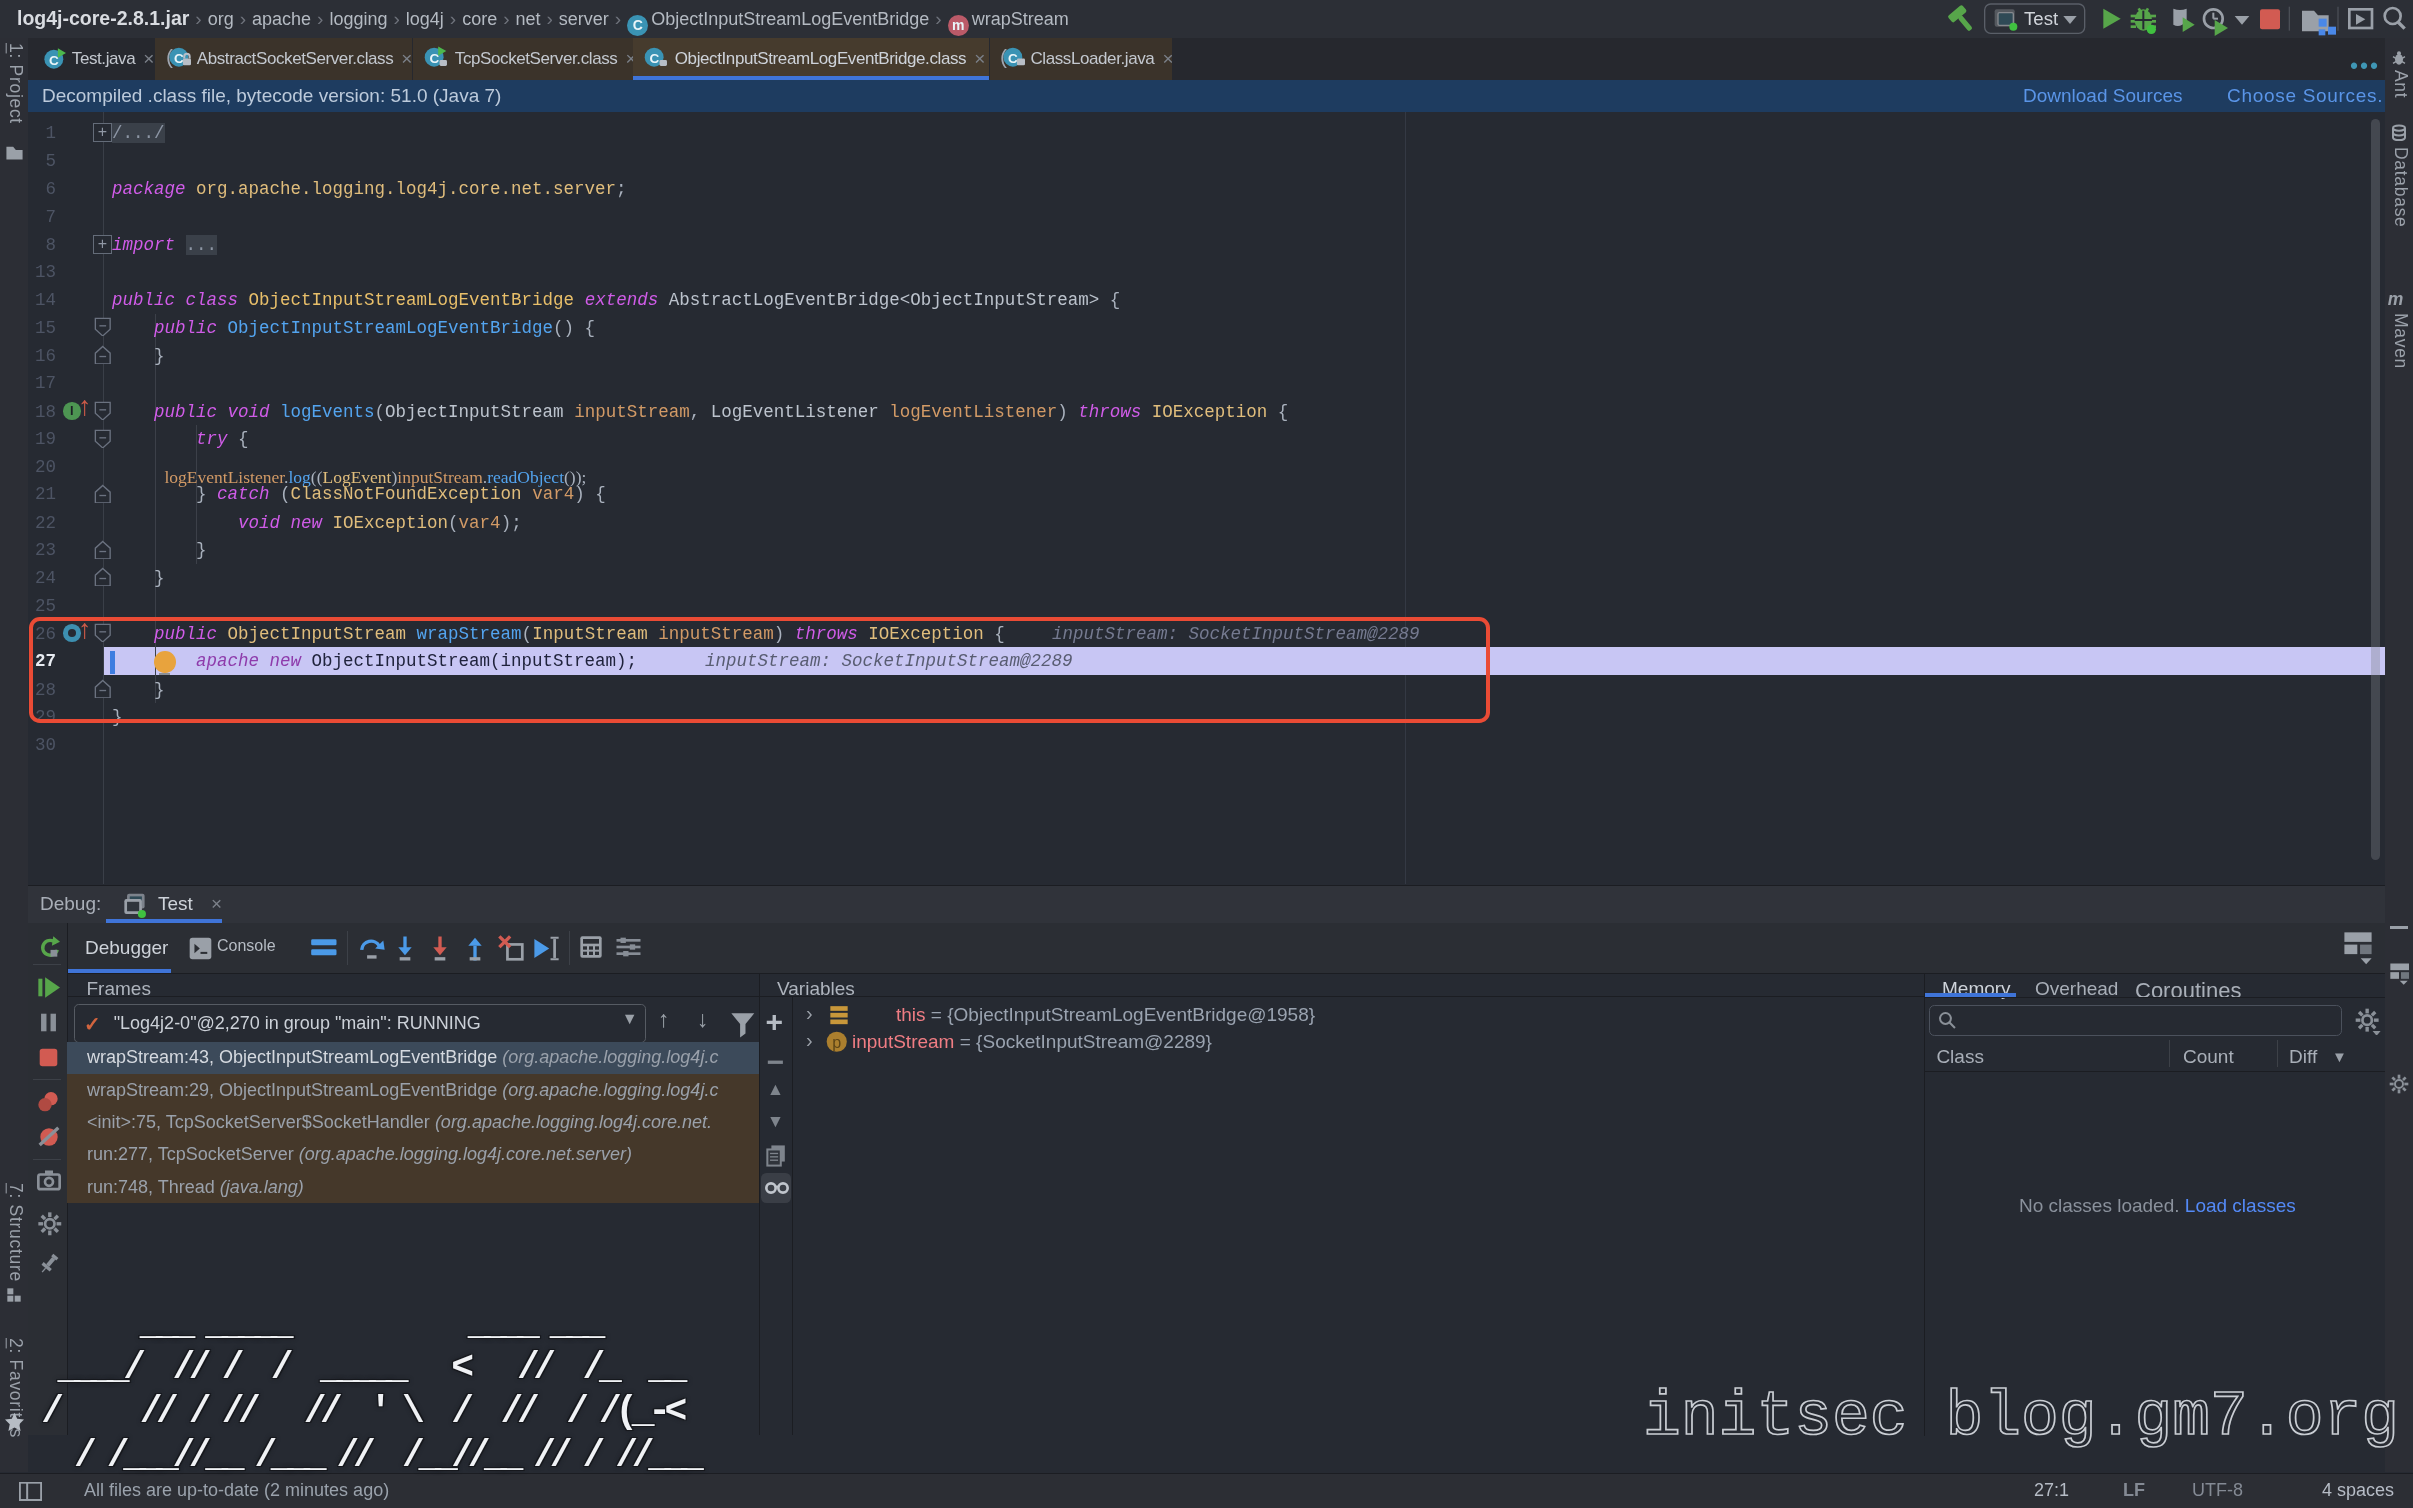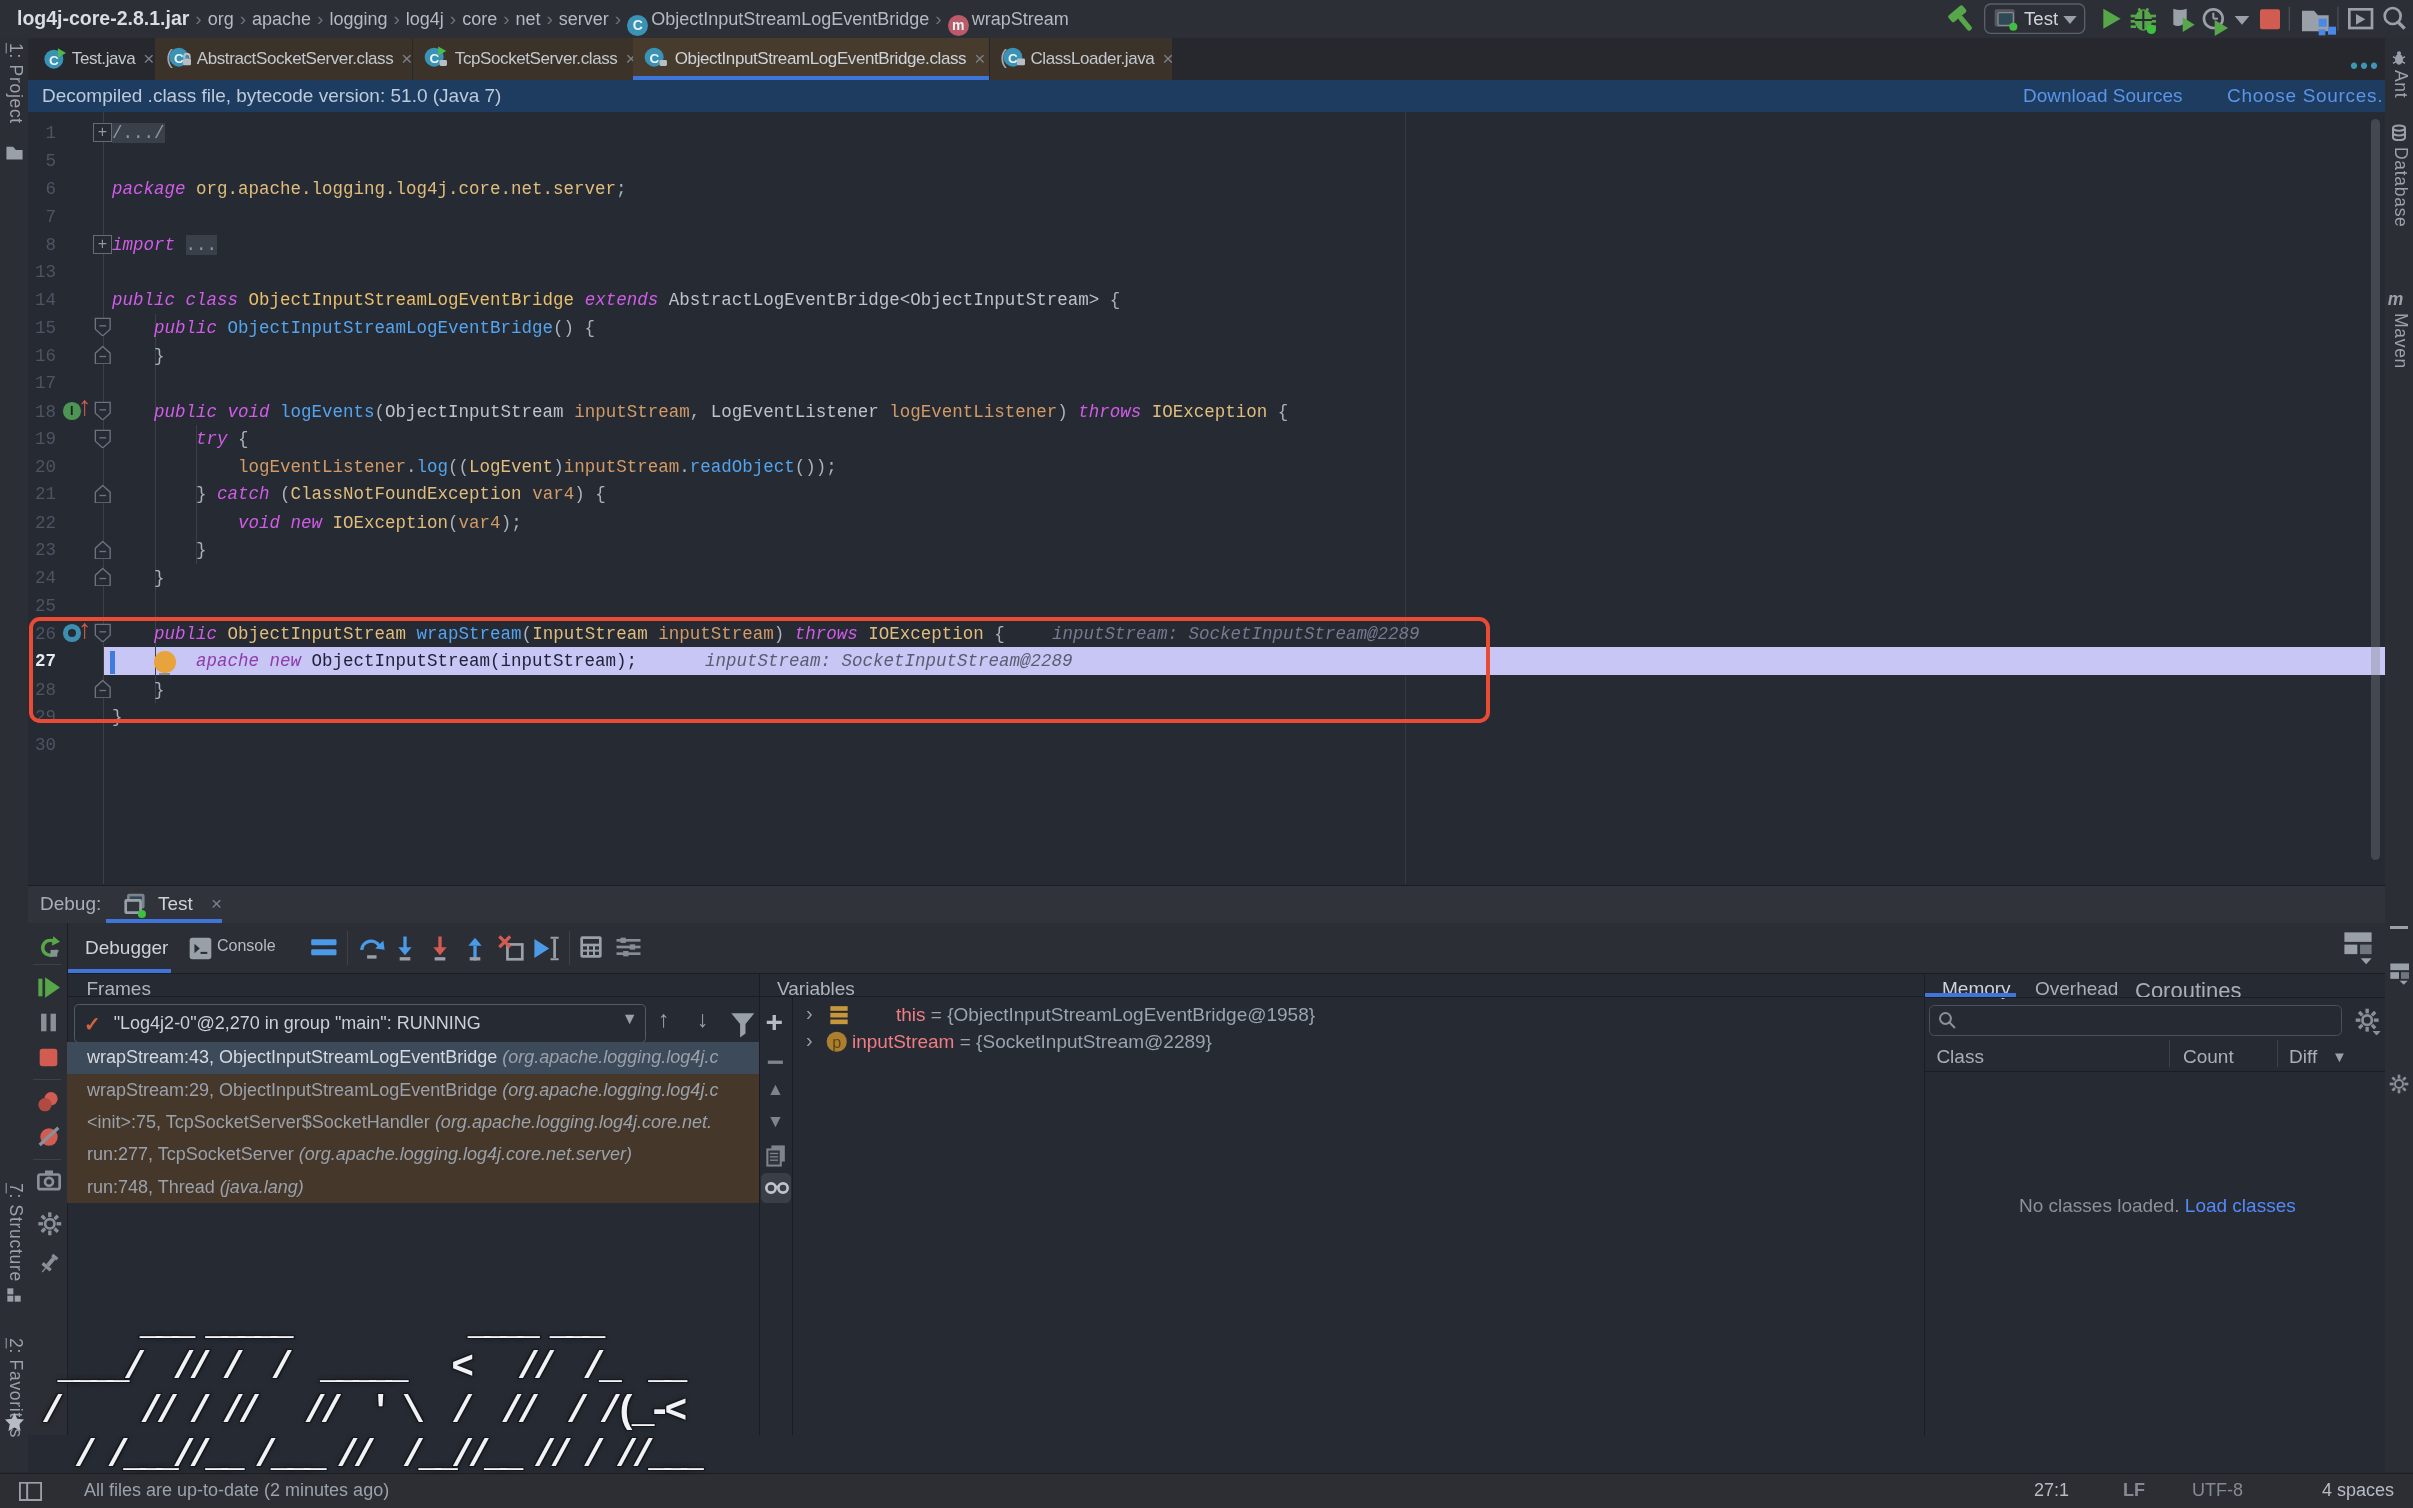--- a/index.html
+++ b/index.html
@@ -237,21 +237,21 @@
       </svg>
 
   <div class="codeline" style="top:7.4px;"><span style="background:#3a4049;color:#8d96a5;">/.../</span></div>
   <div class="codeline" style="top:63px;"><span class="kw">package</span> <span class="tan">org.apache.logging.log4j.core.net.server</span><span class="pu">;</span></div>
   <div class="codeline" style="top:119px;"><span class="kw">import</span> <span style="background:#3a4049;color:#8d96a5;">...</span></div>
   <div class="codeline" style="top:174px;"><span class="kw">public class</span> <span style="color:#e8bf6a;">ObjectInputStreamLogEventBridge</span> <span class="kw">extends</span> <span class="ty">AbstractLogEventBridge&lt;ObjectInputStream&gt;</span> <span class="pu">{</span></div>
   <div class="codeline" style="top:202px;">    <span class="kw">public</span> <span class="bl">ObjectInputStreamLogEventBridge</span><span class="pu">() {</span></div>
   <div class="codeline" style="top:230px;"><span class="pu">    }</span></div>
   <div class="codeline" style="top:286px;">    <span class="kw">public void</span> <span class="bl">logEvents</span><span class="pu">(</span><span class="ty">ObjectInputStream </span><span class="or">inputStream</span><span class="pu">, </span><span class="ty">LogEventListener </span><span class="or">logEventListener</span><span class="pu">) </span><span class="kw">throws</span> <span class="tan">IOException</span> <span class="pu">{</span></div>
   <div class="codeline" style="top:313px;">        <span class="kw">try</span> <span class="pu">{</span></div>
-  <div class="codeline" style="top:341px;">            <span class="or">logEventListener</span><span class="pu">.</span><span class="bl">log</span><span class="pu">((</span><span class="tan">LogEvent</span><span class="pu">)</span><span class="or">inputStream</span><span class="pu">.</span><span class="bl">readObject</span><span class="pu">());</span></div>
+  <div class="codeline" style="top:351px;font-family:Liberation Serif, serif;">            <span class="or">logEventListener</span><span class="pu">.</span><span class="bl">log</span><span class="pu">((</span><span class="tan">LogEvent</span><span class="pu">)</span><span class="or">inputStream</span><span class="pu">.</span><span class="bl">readObject</span><span class="pu">());</span></div>
   <div class="codeline" style="top:368px;">        <span class="pu">} </span><span class="kw">catch</span> <span class="pu">(</span><span class="tan">ClassNotFoundException</span><span class="or"> var4</span><span class="pu">) {</span></div>
   <div class="codeline" style="top:397px;">            <span class="kw">void new</span> <span class="tan">IOException</span><span class="pu">(</span><span class="or">var4</span><span class="pu">);</span></div>
   <div class="codeline" style="top:424px;"><span class="pu">        }</span></div>
   <div class="codeline" style="top:452px;"><span class="pu">    }</span></div>
   <div class="codeline" style="top:508px;">    <span class="kw">public</span> <span class="tan">ObjectInputStream </span><span class="bl">wrapStream</span><span class="pu">(</span><span class="tan">InputStream </span><span class="or">inputStream</span><span class="pu">) </span><span class="kw">throws</span> <span class="tan">IOException</span> <span class="pu">{</span></div>
   <div class="codeline" style="top:508px;left:1024px;"><span class="hint">inputStream: SocketInputStream@2289</span></div>
   <div class="codeline" style="top:535px;">        <span style="color:#8e3bab;font-style:italic;">apache new</span> <span style="color:#20233c;">ObjectInputStream(inputStream);</span></div>
   <div class="codeline" style="top:535px;left:677px;"><span style="color:#595d72;font-style:italic;">inputStream: SocketInputStream@2289</span></div>
   <div class="codeline" style="top:564px;"><span class="pu">    }</span></div>
   <div class="codeline" style="top:591px;"><span class="pu">}</span></div>
@@ -640,14 +640,15 @@
           <line x1="21" y1="9" x2="25" y2="5"></line>
         </g>
       </svg>
 </div>
 
 <pre class="abs" id="ascii" style="left:-8px;top:1302px;margin:0;font-family:'Liberation Mono',monospace;font-weight:bold;font-size:38px;letter-spacing:-6.4px;line-height:44px;color:#f0f2f5;text-shadow:1.3px 1.3px 0 #16181d,-1.3px -1.3px 0 #16181d,1.3px -1.3px 0 #16181d,-1.3px 1.3px 0 #16181d,0 0 5.4px #16181d;z-index:40;">         ___ _____           ____ ___
     ____/  // /  /  _____   &lt;   //  /_  __
    /     // / //   //  ' \  /  //  / /(_-&lt;
      / /___//__ /___ //  /__//__ // / //___</pre>
 
+<div class="abs" id="wm" style="left:1643px;top:1382px;font-family:'Liberation Mono',monospace;font-size:63px;color:transparent;-webkit-text-stroke:1.7px #c9cdd3;z-index:41;letter-spacing:0px;">initsec blog.gm7.org</div>
 
 </div>
 
 </body></html>

